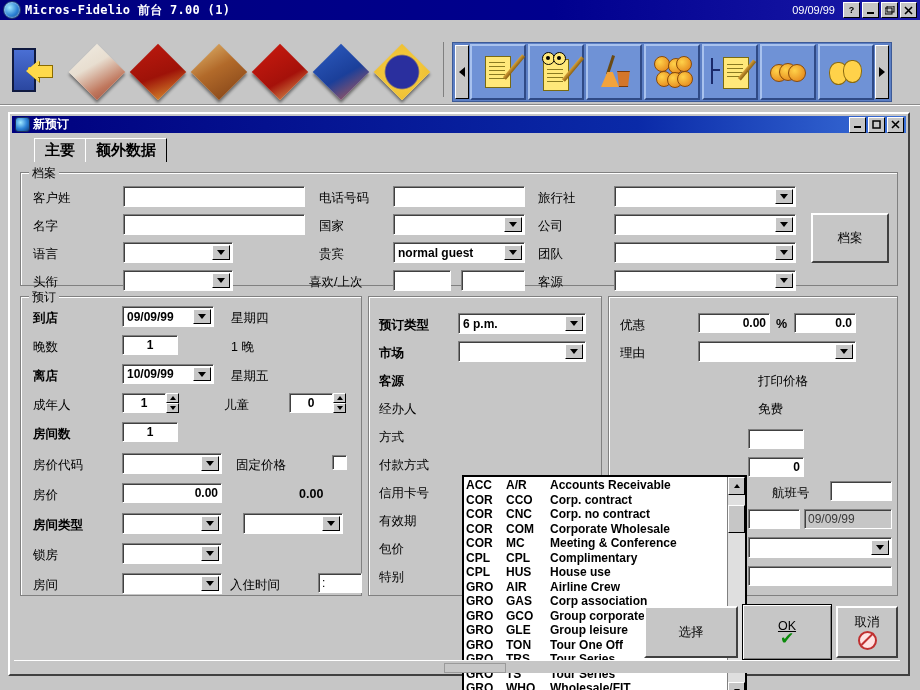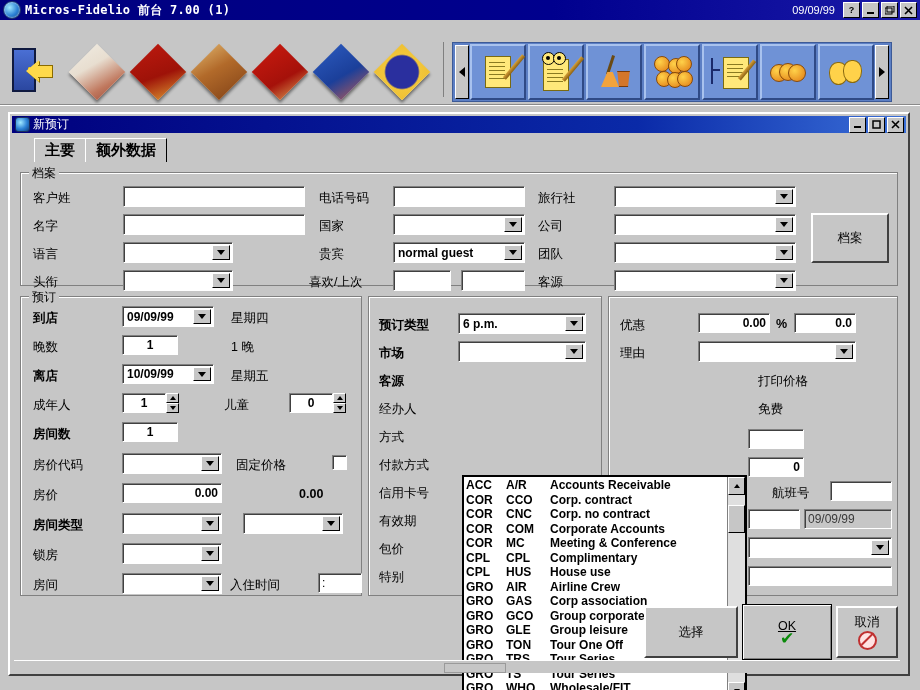--- a/index.html
+++ b/index.html
@@ -94,21 +94,21 @@
     border-top:2px solid #fff;border-left:2px solid #fff;
     border-right:2px solid #404040;border-bottom:2px solid #404040;
   }
   .win-tb{
     height:17px;margin:2px;display:flex;align-items:center;
     background:linear-gradient(90deg,#00007e 0%,#0a2aa8 70%,#3a6fd8 100%);
     color:#fff;
   }
   .win-ico{width:13px;height:13px;margin:0 3px;border-radius:3px;flex:none;
     background:radial-gradient(circle at 35% 35%,#9fe8ff 0%,#2a7fd4 55%,#10407a 100%);border:1px solid #1a2f60;}
-  .win-title{font-size:12px;font-weight:normal;}
+  .win-title{font-size:12px;font-weight:bold;}
   .win-btns{margin-left:auto;display:flex;gap:2px;padding-right:2px;}
   .wbtn{width:15px;height:14px;background:#c6c6c6;border-top:1px solid #fff;border-left:1px solid #fff;
     border-right:1px solid #000;border-bottom:1px solid #000;display:flex;align-items:center;justify-content:center;}
 
   
   .tabs{position:absolute;left:24px;top:24px;display:flex;height:24px;}
   .tab{
     padding:2px 10px 3px 10px;font-size:15px;font-weight:bold;background:#c6c6c6;
     border-top:1px solid #fff;border-left:1px solid #fff;border-right:1px solid #000;
     margin-right:-1px;
@@ -636,21 +636,21 @@
               <span>Corp. contract</span>
             </div>
           <div class="ddrow">
               <span class="c1">COR</span>
               <span class="c2">CNC</span>
               <span>Corp. no contract</span>
             </div>
           <div class="ddrow">
               <span class="c1">COR</span>
               <span class="c2">COM</span>
-              <span>Corporate Accounts</span>
+              <span>Corporate Wholesale</span>
             </div>
           <div class="ddrow">
               <span class="c1">COR</span>
               <span class="c2">MC</span>
               <span>Meeting &amp; Conference</span>
             </div>
           <div class="ddrow">
               <span class="c1">CPL</span>
               <span class="c2">CPL</span>
               <span>Complimentary</span>

